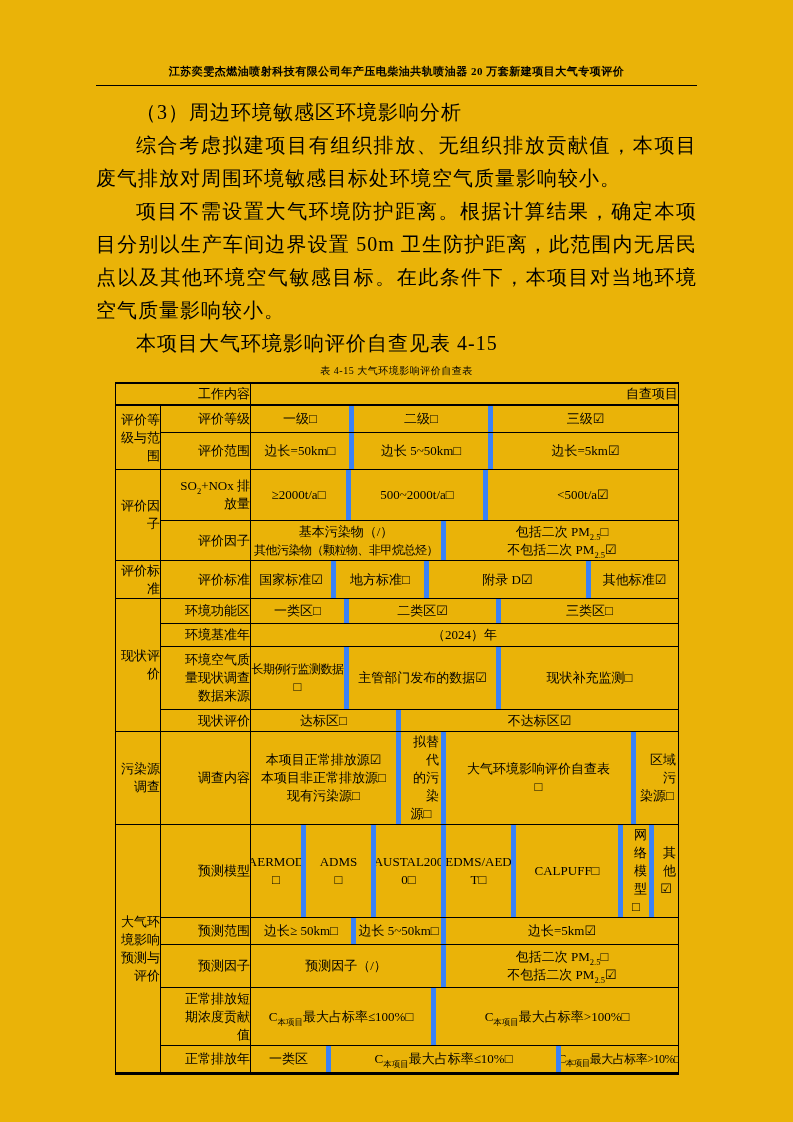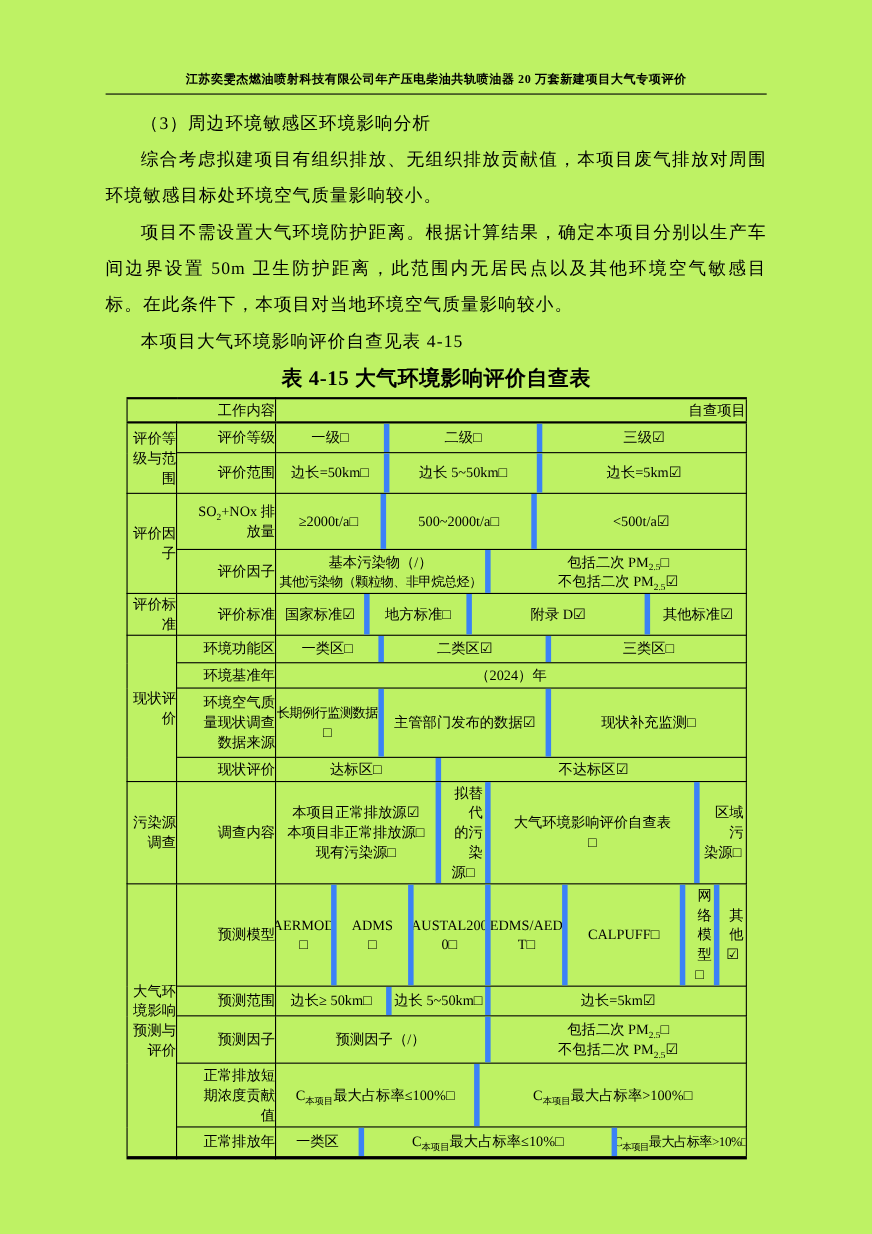--- a/index.html
+++ b/index.html
@@ -1,33 +1,33 @@
 <!DOCTYPE html>
 <html><head>
 <meta charset="utf-8">
 <style>
   html,body { margin:0; padding:0; background:#888; }
   .page {
-    width:793px; height:1122px; background:#bef264; position:relative;
+    width:793px; height:1122px; background:#eab308; position:relative;
     font-family:"Liberation Serif","DejaVu Serif",serif; color:#000;
     margin:0 auto; overflow:hidden;
   }
   .doc-header {
     position:absolute; top:64px; left:96px; width:601px;
     text-align:center; font-weight:bold; font-size:11px; letter-spacing:0.5px;
     padding-bottom:6px; border-bottom:1.8px solid #000;
   }
   .content { position:absolute; top:96px; left:96px; width:601px; }
   .para {
-    margin:0; font-size:16px; line-height:33px; text-align:justify;
+    margin:0; font-size:20px; line-height:33px; text-align:justify;
     text-indent:2em; letter-spacing:1px;
   }
   .para.head { text-align:left; }
   .tbl-title {
-    margin:4px 0 4px 0; text-align:center; font-weight:bold; font-size:19px;
+    margin:4px 0 4px 0; text-align:center; font-weight:normal; font-size:10px;
     letter-spacing:0.5px;
   }
   table.tbl {
     border-collapse:collapse; table-layout:fixed; width:563px; margin-left:19px;
     font-size:13px; line-height:18px;
     border:1px solid #000; border-top:2.5px solid #000; border-bottom:3px solid #000;
   }
   table.tbl td {
     border:1px solid #000; padding:0; text-align:right; vertical-align:middle;
     overflow:hidden;

